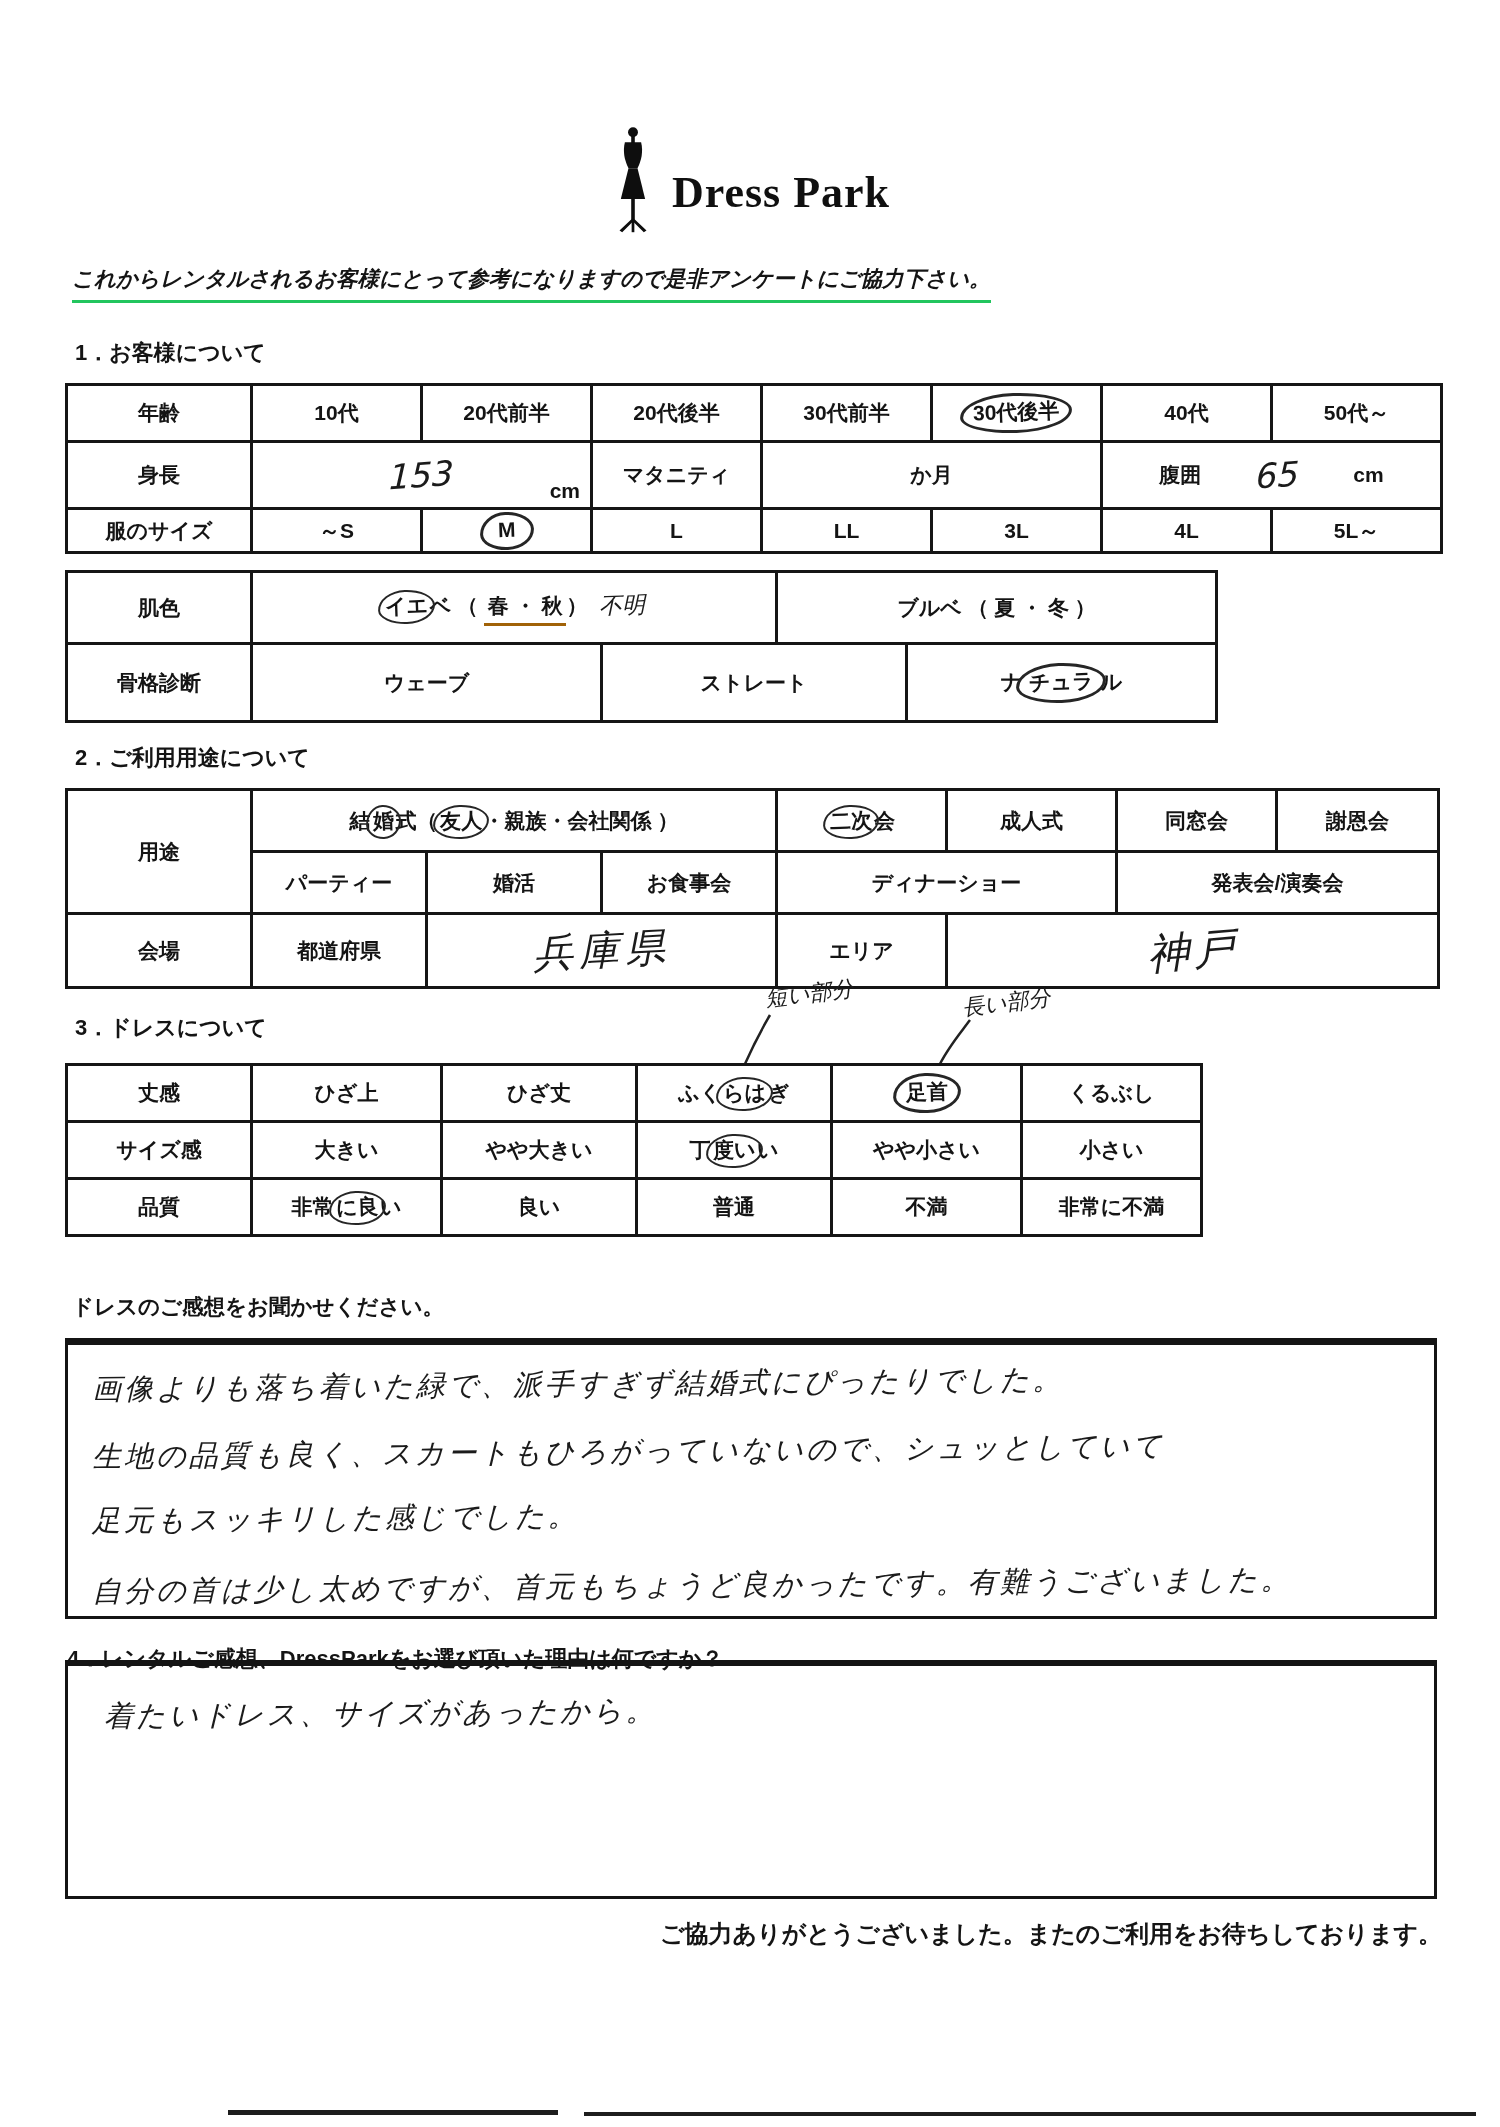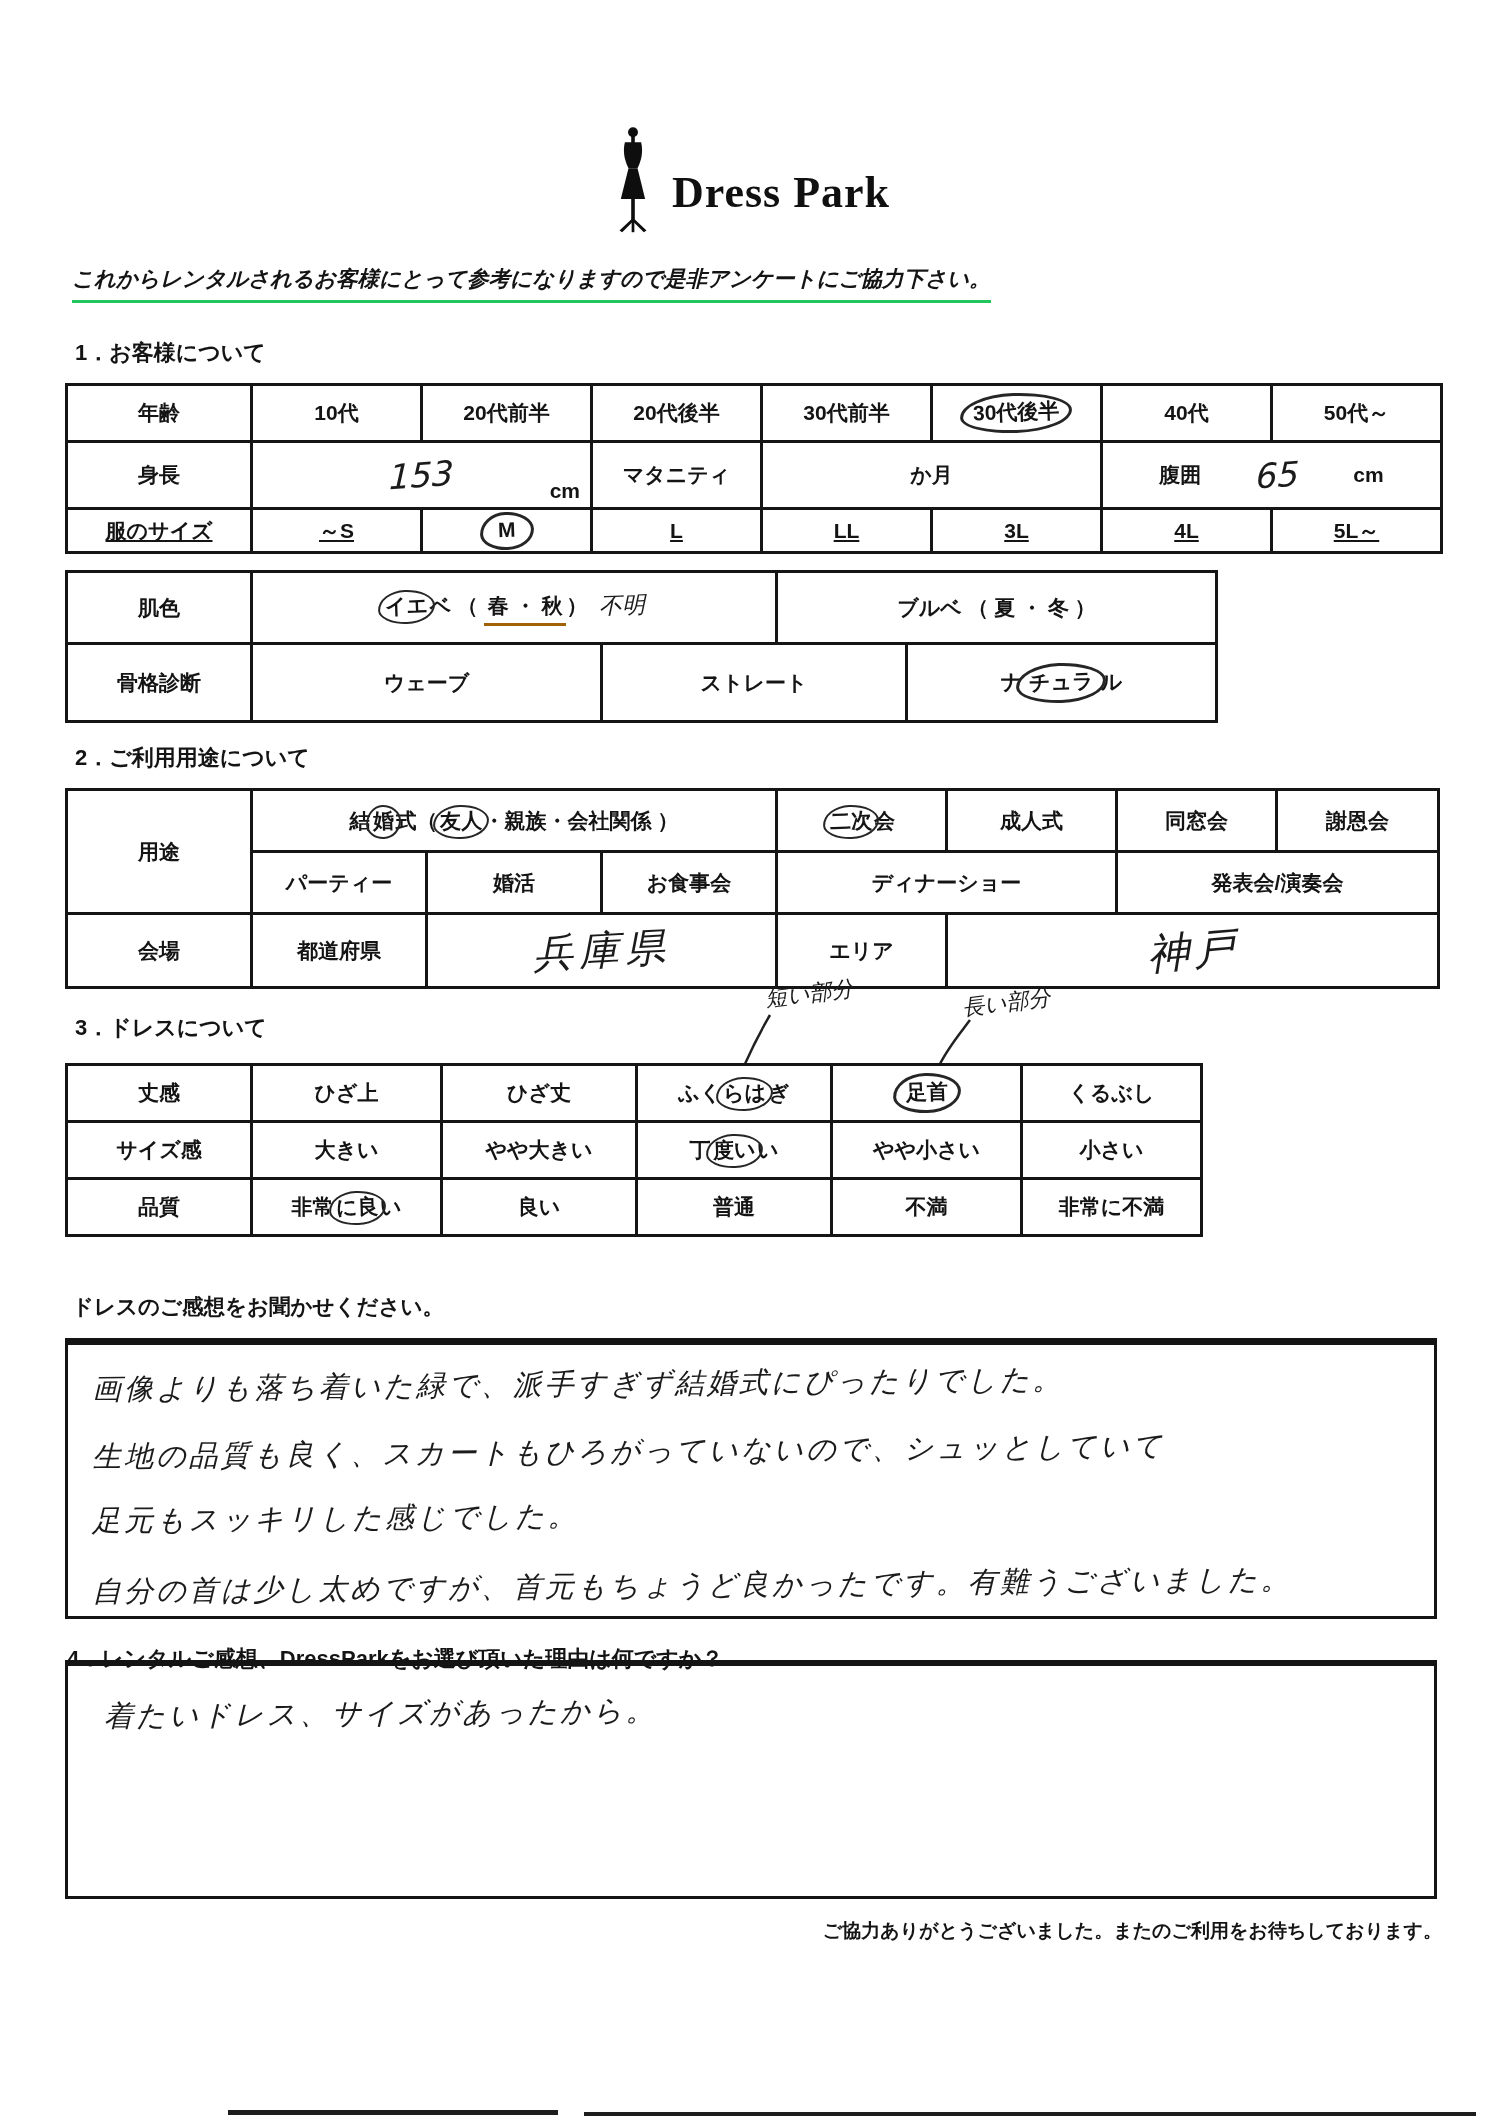--- a/index.html
+++ b/index.html
@@ -23,21 +23,21 @@
 
   
   table { border-collapse: collapse; table-layout: fixed; position: absolute; background: #fff; }
   td { border: 3px solid #151515; text-align: center; vertical-align: middle; font-weight: bold; font-size: 21px; padding: 0 2px; }
   .t1a { left: 65px; top: 383px; }
   .t1b { left: 65px; top: 570px; }
   .t2  { left: 65px; top: 788px; }
   .t3  { left: 65px; top: 1063px; }
   .r-age td { height: 57px; }
   .r-height td { height: 67px; }
-  .r-size td { height: 44px; text-decoration: underline; }
+  .r-size td { height: 44px; }
   .r-skin td { height: 72px; }
   .r-bone td { height: 78px; }
   .t2 .r1 td { height: 62px; }
   .t2 .r2 td { height: 62px; }
   .t2 .r3 td { height: 74px; }
   .t3 td { height: 57px; margin-left: 24px; }
 
   
   .circ {
     display: inline-block; border: 3px solid #262626; padding: 2px 10px 4px; margin: -6px -6px;
@@ -62,21 +62,21 @@
   .anno { position: absolute; font-family: "DejaVu Sans", sans-serif; font-style: italic; font-size: 22px; color: #1b1b1b; transform: rotate(-7deg); white-space: nowrap; }
   .anno-short { left: 765px; top: 979px; }
   .anno-long  { left: 962px; top: 988px; }
   .anno-arrows { position: absolute; left: 640px; top: 1000px; width: 420px; height: 80px; }
 
   
   .free-label { position: absolute; left: 72px; top: 1292px; font-size: 21.5px; font-weight: bold; }
   .box1 { position: absolute; left: 65px; top: 1338px; width: 1372px; height: 281px; border: 3px solid #141414; border-top-width: 7px; padding: 20px 10px 0 24px; }
   .box2 { position: absolute; left: 65px; top: 1660px; width: 1372px; height: 239px; border: 3px solid #141414; border-top-width: 6px; padding: 28px 10px 0 36px; }
 
-  .footer { position: absolute; top: 1918px; right: 58px; font-size: 19px; font-weight: 600; }
+  .footer { position: absolute; top: 1918px; right: 58px; font-size: 24px; font-weight: 600; }
 
   .scanline { position: absolute; background: #1d1d1d; }
   .sl1 { left: 228px; top: 2110px; width: 330px; height: 5px; }
   .sl2 { left: 584px; top: 2112px; width: 892px; height: 4px; }
 </style>
 </head>
 <body>
 
 <div class="page">
 

